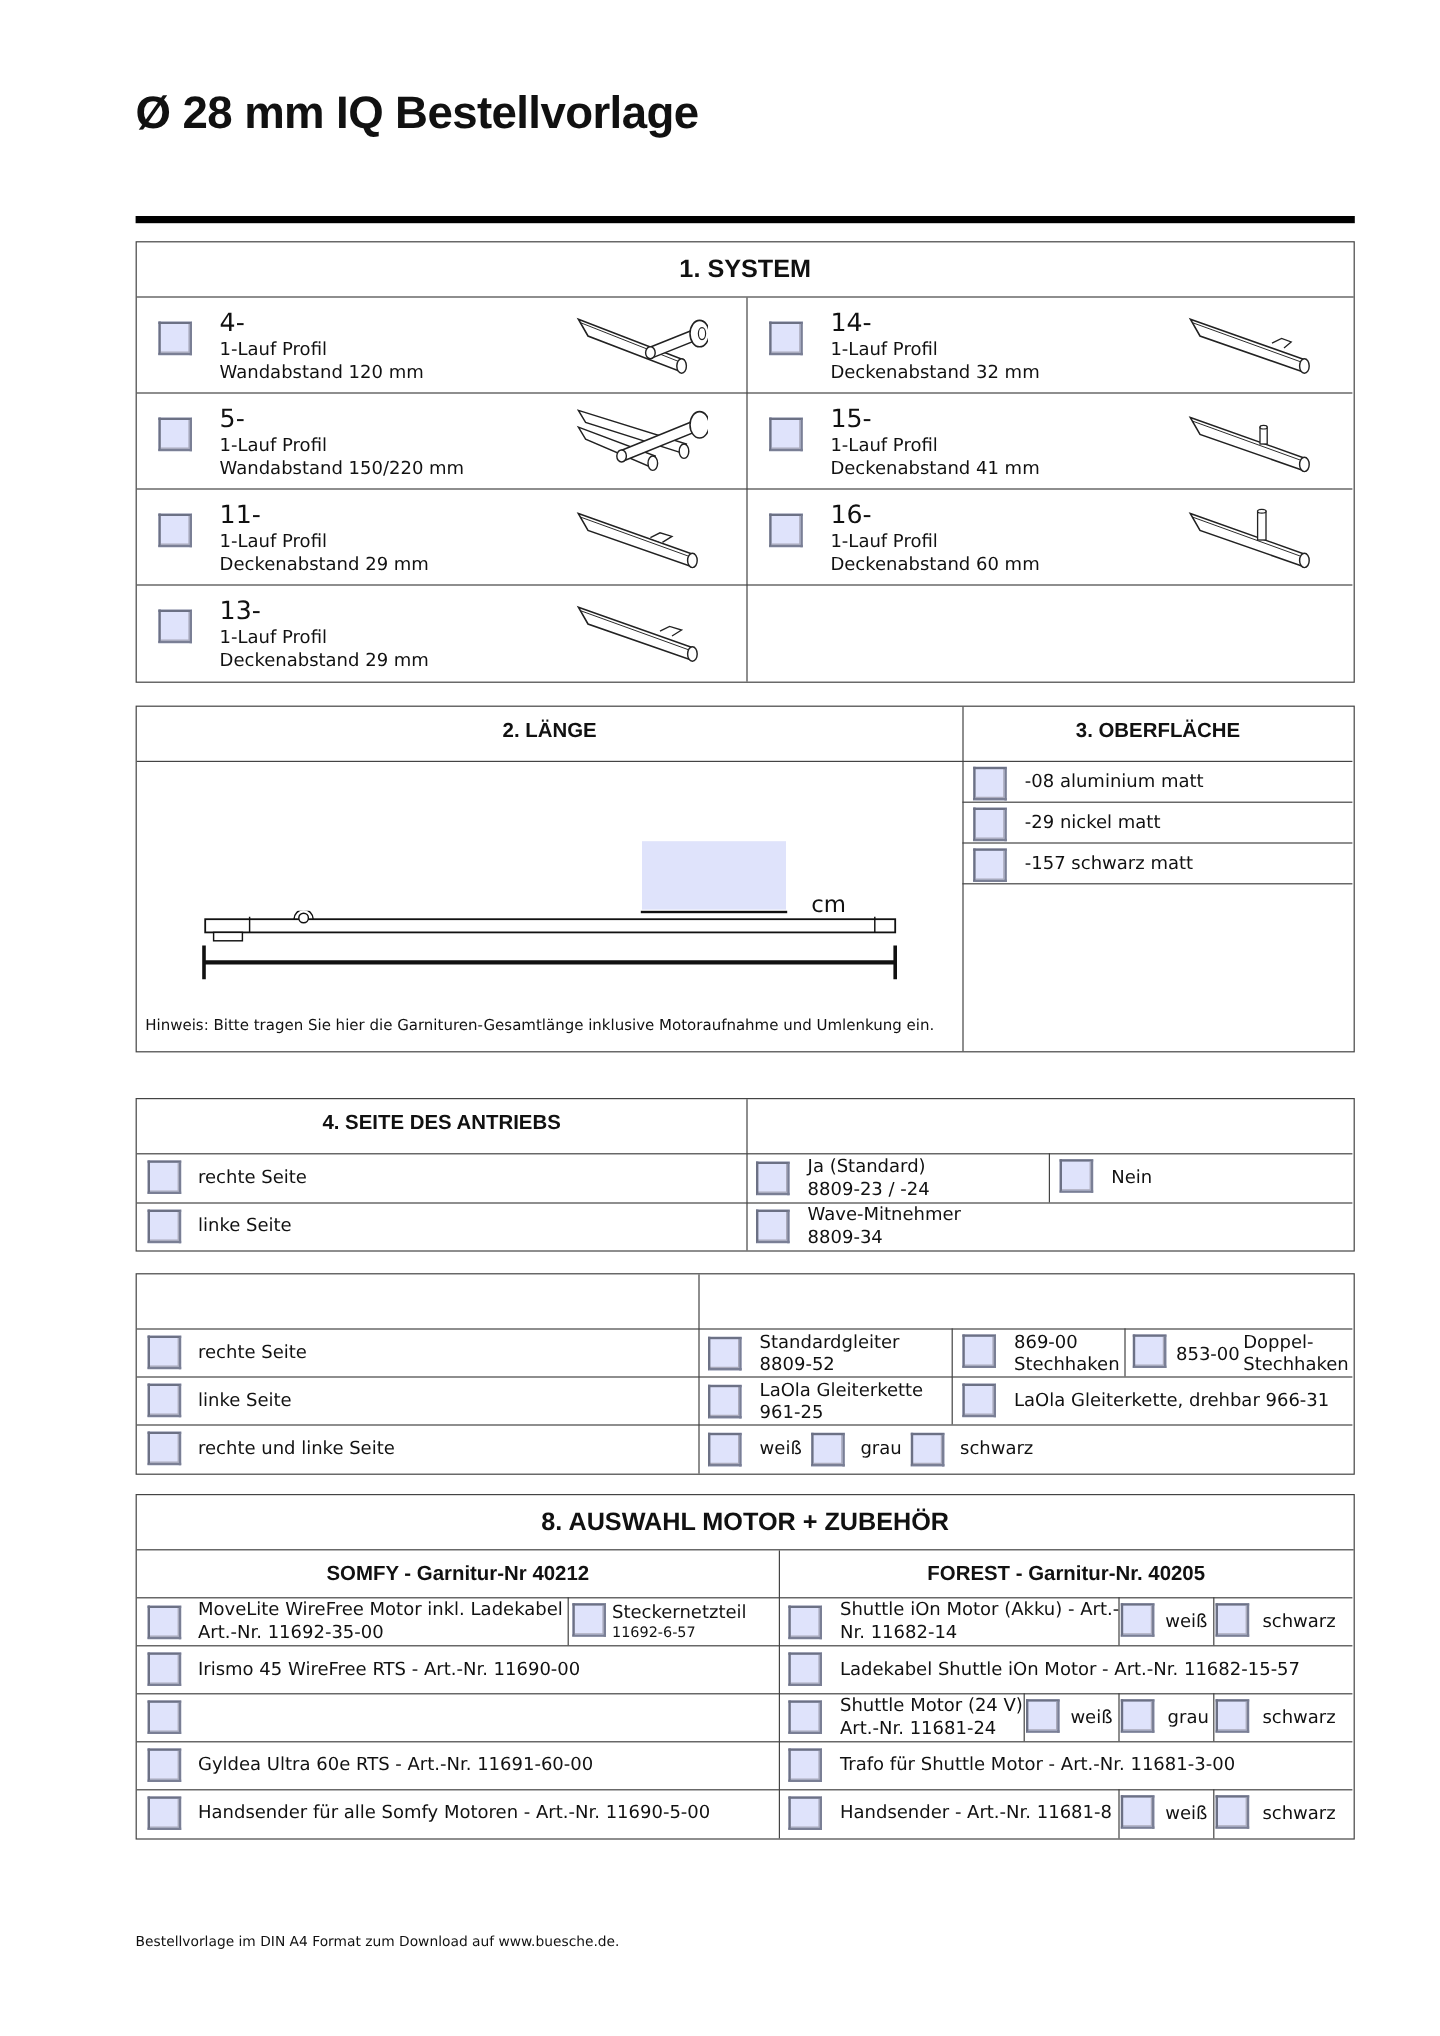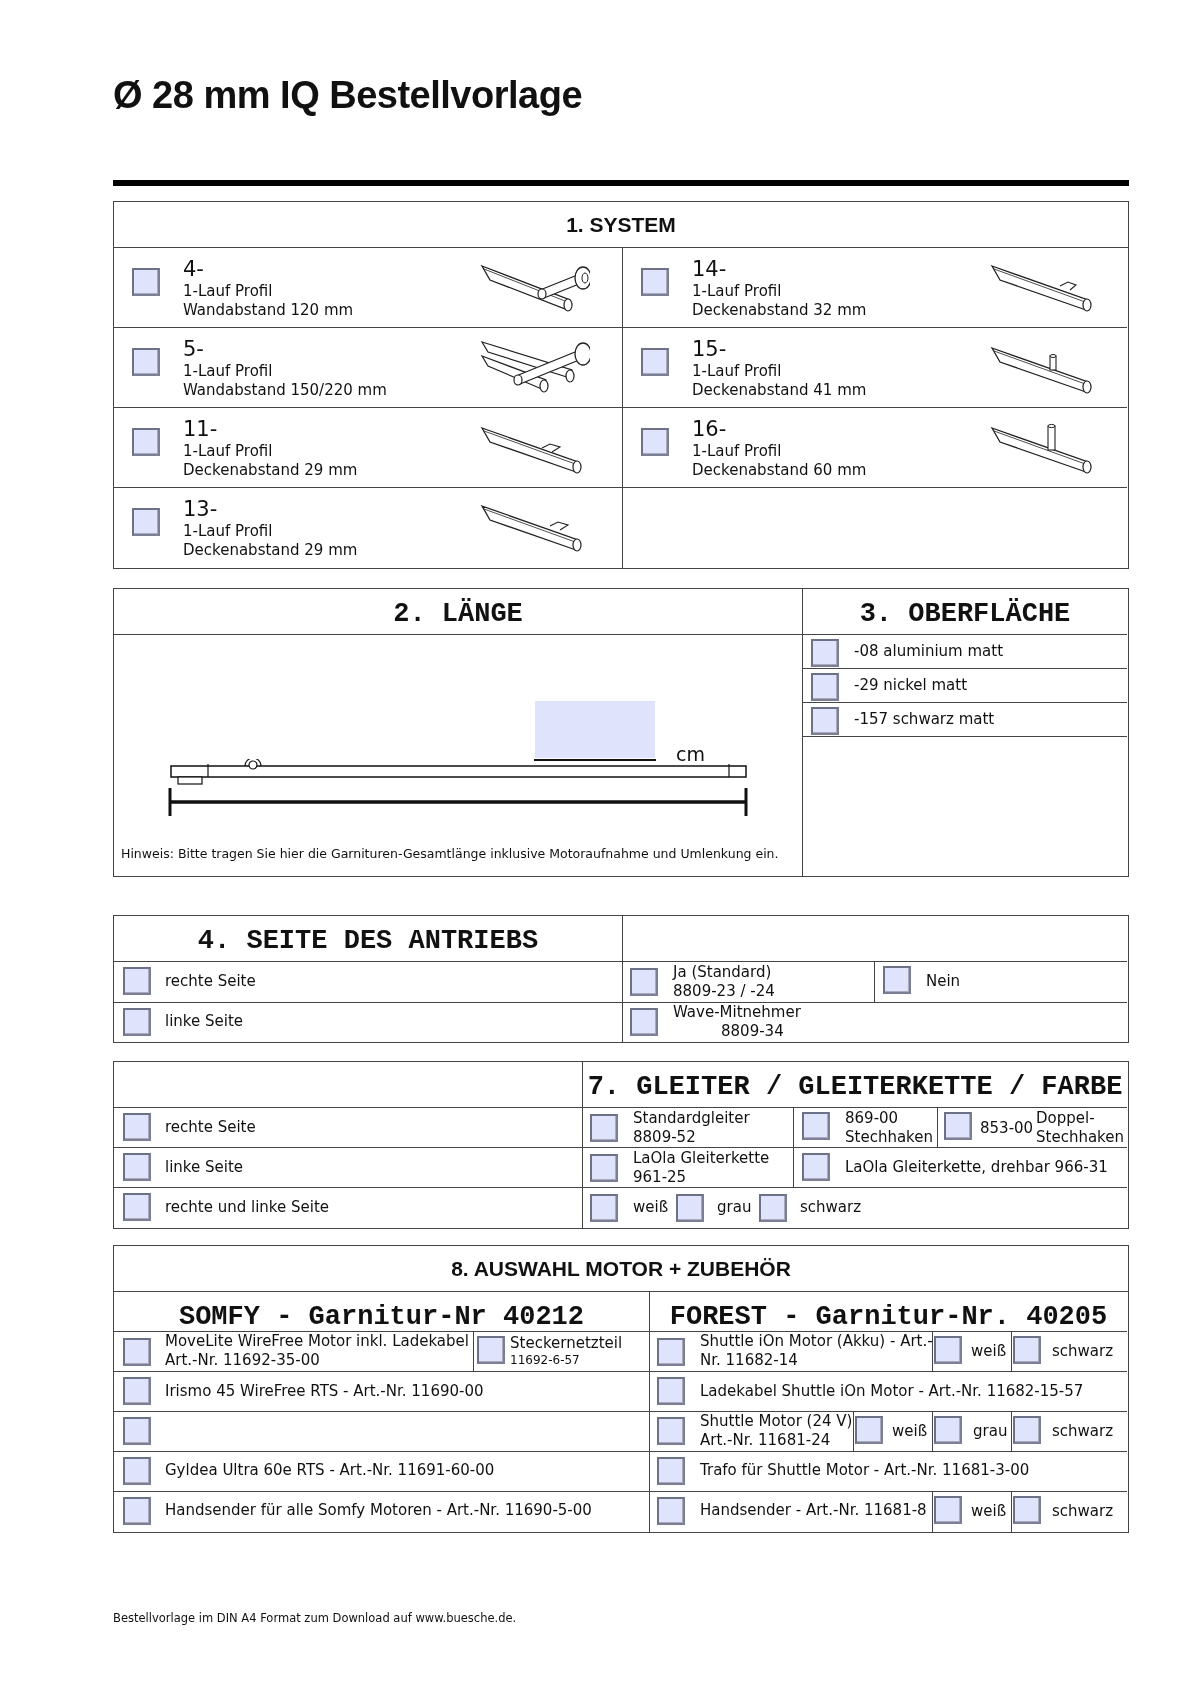--- a/index.html
+++ b/index.html
@@ -9,21 +9,21 @@
   .title { left: 113px; top: 74px; font-size: 38px; font-weight: bold; letter-spacing: -0.5px; font-family: "Liberation Sans", sans-serif; }
   .rule { left: 113px; top: 180px; width: 1016px; height: 6px; background: #000; }
   .tbl { position: absolute; border: 1.5px solid #444; background: #fff; }
   .hdr { position: absolute; left: 0; right: 0; display: flex; align-items: center; justify-content: center; font-weight: bold; font-size: 21px; border-bottom: 1.5px solid #444; font-family: "Liberation Sans", sans-serif; }
   .hline { position: absolute; height: 0; border-top: 1.5px solid #444; }
   .vline { position: absolute; width: 0; border-left: 1.5px solid #444; }
   .cb { position: absolute; width: 28px; height: 28px; background: #dfe3fb; border: 2px solid #7a7f95; border-top-color: #6c7185; border-left-color: #6c7185; box-shadow: inset -1px -1px 0 #aab; }
   .txt { position: absolute; font-size: 15px; line-height: 19px; white-space: nowrap; }
   .code { font-size: 21px; line-height: 22px; font-weight: normal; }
   .small { font-size: 12px; line-height: 14px; }
-  .sub { position: absolute; font-weight: bold; font-size: 27px; text-align: center; font-family: Liberation Mono, monospace; }
+  .sub { position: absolute; font-weight: bold; font-size: 17px; text-align: center; font-family: Liberation Sans, sans-serif; }
   .img { position: absolute; }
   .field { position: absolute; background: #dfe3fb; }
   .footer { left: 113px; top: 1611px; font-size: 11.5px; }
 </style>
 </head>
 <body>
 
 <div class="abs title">Ø 28 mm IQ Bestellvorlage</div>
 <div class="abs rule"></div>
 
@@ -168,31 +168,30 @@
   <div class="cb" style="left:9px; top:92px;"></div>
   <div class="txt" style="left:51px; top:96px;">linke Seite</div>
 
   <div class="cb" style="left:516px; top:52px;"></div>
   <div class="txt" style="left:559px; top:47px;">Ja (Standard)</div>
   <div class="txt" style="left:559px; top:66px;">8809-23 / -24</div>
   <div class="cb" style="left:769px; top:50px;"></div>
   <div class="txt" style="left:812px; top:56px;">Nein</div>
   <div class="cb" style="left:516px; top:92px;"></div>
   <div class="txt" style="left:559px; top:87px;">Wave-Mitnehmer</div>
-  <div class="txt" style="left:559px; top:106px;margin-left:48px;">8809-34</div>
+  <div class="txt" style="left:559px; top:106px;">8809-34</div>
 </div>
 
 <div class="tbl" style="left:113px; top:1061px; width:1016px; height:168px;">
   <div class="vline" style="left:468px; top:0; height:166px;"></div>
   <div class="hline" style="left:0; width:1013px; top:45px;"></div>
   <div class="hline" style="left:0; width:1013px; top:85px;"></div>
   <div class="hline" style="left:0; width:1013px; top:125px;"></div>
   <div class="vline" style="left:679px; top:45px; height:80px;"></div>
   <div class="vline" style="left:823px; top:45px; height:40px;"></div>
-  <div class="sub" style="left:468px; width:546px; top:10px;">7. GLEITER / GLEITERKETTE / FARBE</div>
 
   <div class="cb" style="left:9px; top:51px;"></div>
   <div class="txt" style="left:51px; top:56px;">rechte Seite</div>
   <div class="cb" style="left:9px; top:91px;"></div>
   <div class="txt" style="left:51px; top:96px;">linke Seite</div>
   <div class="cb" style="left:9px; top:131px;"></div>
   <div class="txt" style="left:51px; top:136px;">rechte und linke Seite</div>
 
   <div class="cb" style="left:476px; top:52px;"></div>
   <div class="txt" style="left:519px; top:47px;">Standardgleiter</div>

